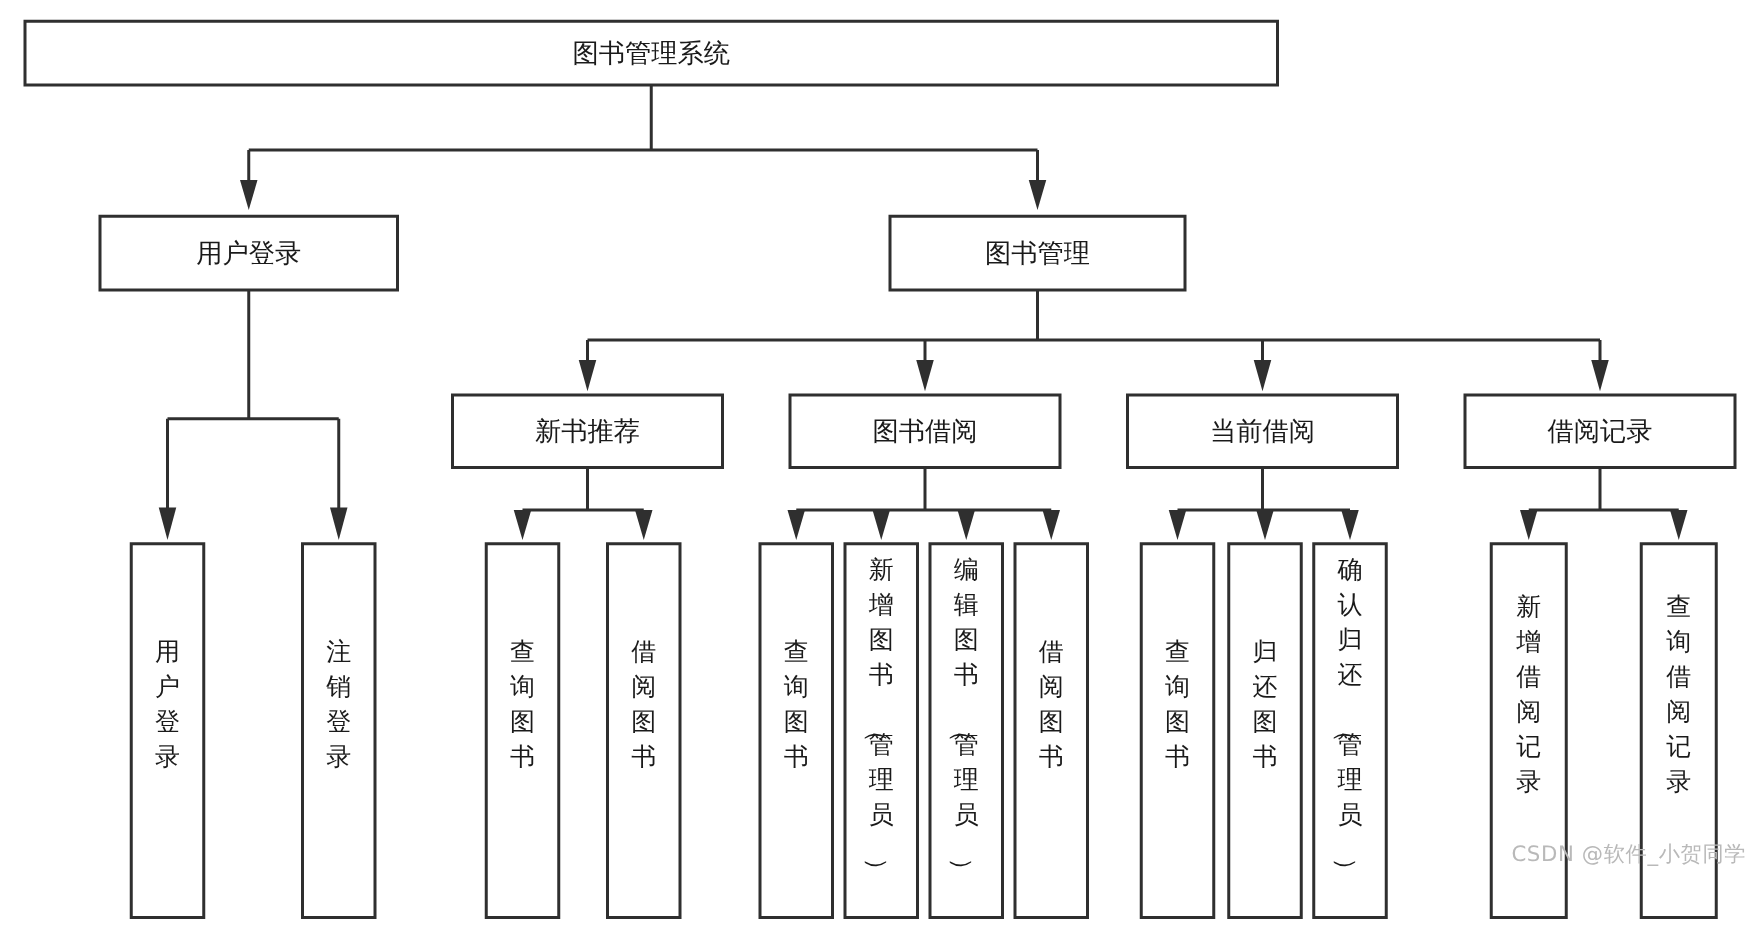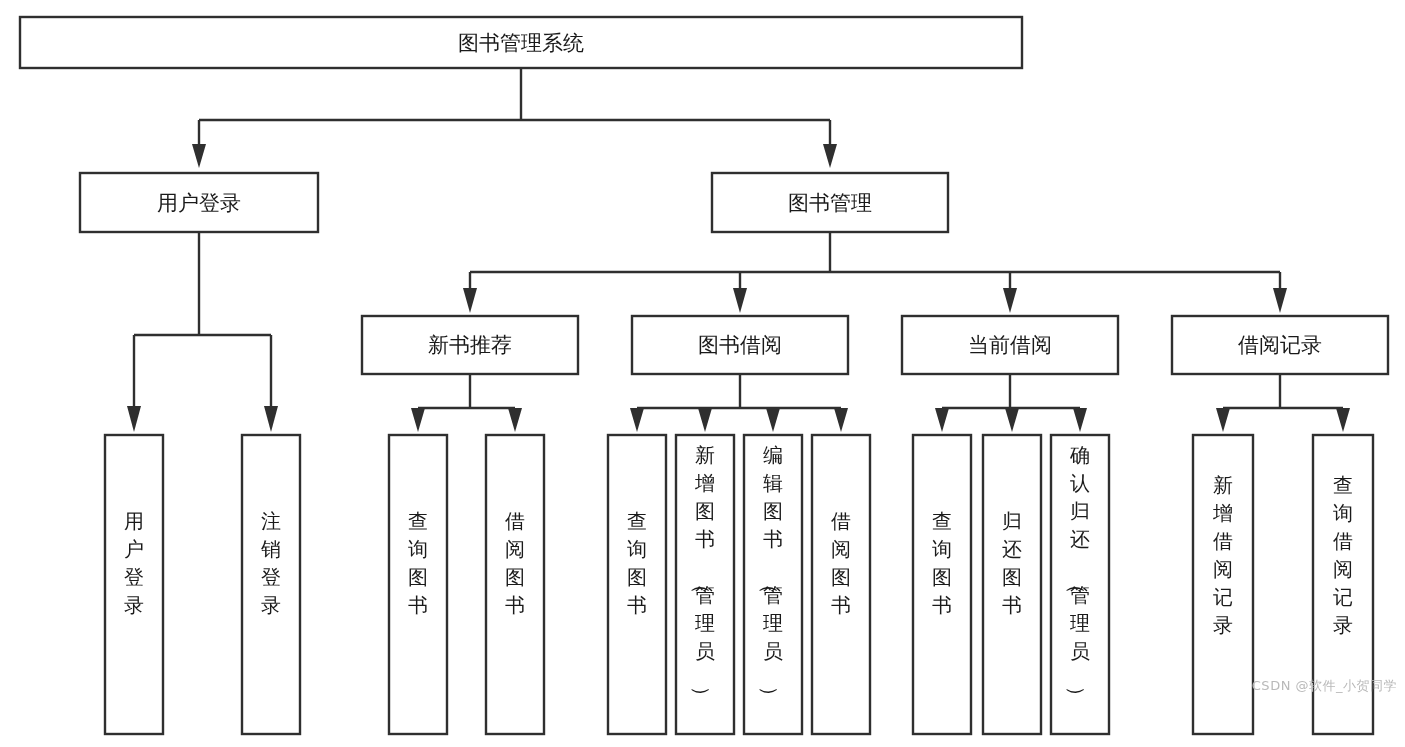--- a/index.html
+++ b/index.html
@@ -53,21 +53,21 @@
     font-family: "DejaVu Sans", "Liberation Sans", sans-serif;
     font-size: 20px;
     fill: #1a1a1a;
     text-anchor: middle;
   }
   .watermark {
     position: absolute;
     right: 8px;
     bottom: 4px;
     font-family: "DejaVu Sans", "Liberation Sans", sans-serif;
-    font-size: 13px;
+    font-size: 17px;
     color: #b9b9b9;
     letter-spacing: 0.5px;
     white-space: nowrap;
     user-select: none;
   }
 </style>
 </head>
 <body>
 
 <div id="diagram-root">

